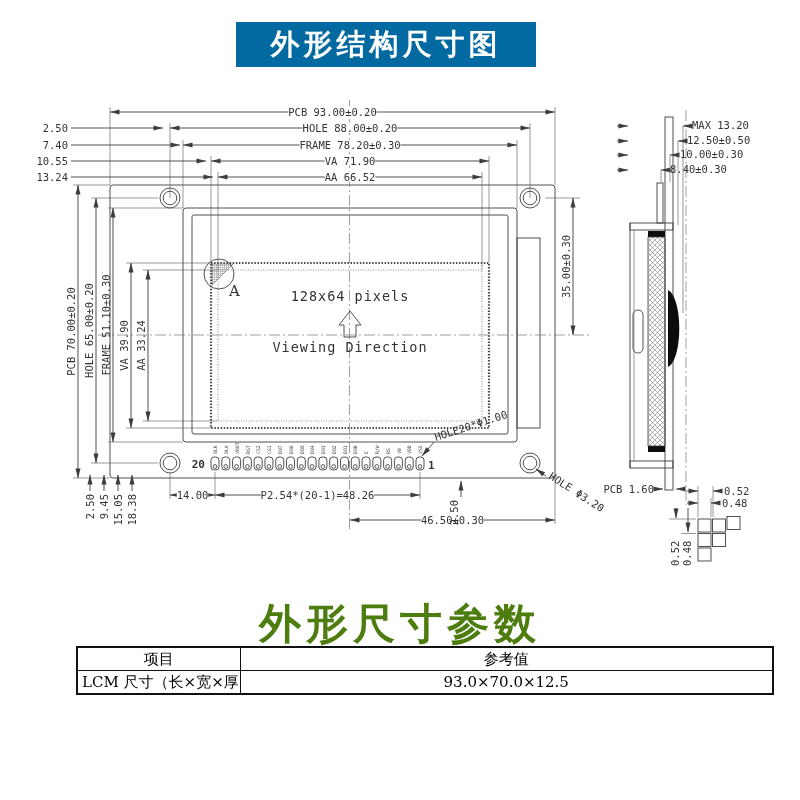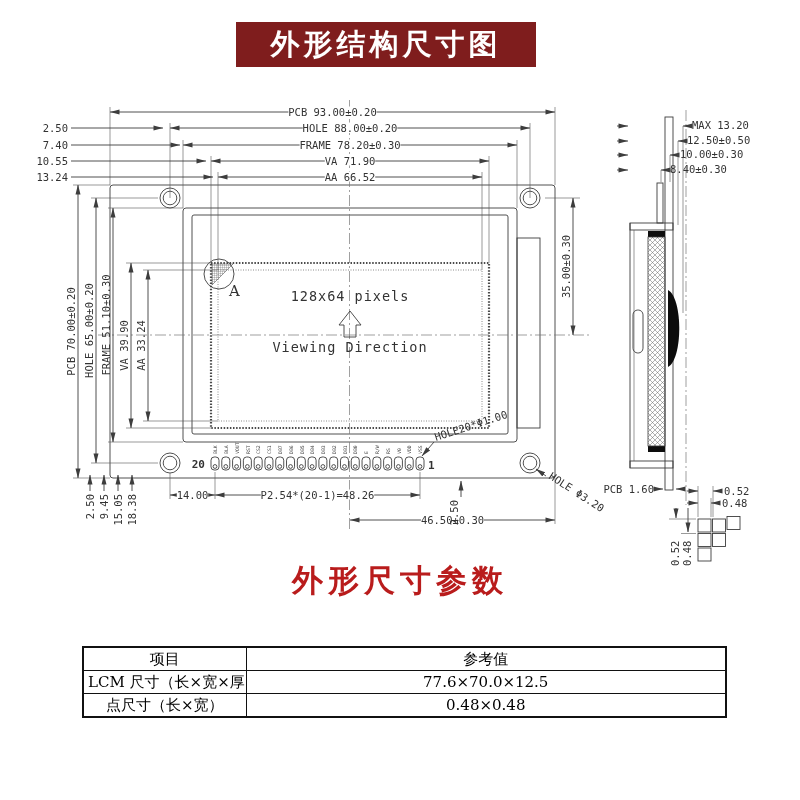--- a/index.html
+++ b/index.html
@@ -2,44 +2,44 @@
 <html><head>
 <meta charset="utf-8">
 <style>
   html,body{margin:0;padding:0}
   body{width:800px;height:800px;background:#fff;position:relative;overflow:hidden;
        font-family:"Liberation Sans",sans-serif}
   .banner{position:absolute;left:236px;top:22px;width:300px;height:45px;background:#14a6e2;
           color:#fff;font-size:29px;font-weight:bold;display:flex;align-items:center;
           justify-content:center;letter-spacing:4px}
   #drawing{position:absolute;left:0;top:85px}
-  .sec-title{position:absolute;top:560px;left:0;width:100%;text-align:center;
-             font-size:31px;font-weight:bold;letter-spacing:5px;color:#b91c1c}
-  .ptable{position:absolute;top:646px;left:82px;width:645px;border-collapse:collapse;
+  .sec-title{position:absolute;top:596px;left:0;width:100%;text-align:center;
+             font-size:42px;font-weight:bold;letter-spacing:5px;color:#4d7c0f}
+  .ptable{position:absolute;top:646px;left:76px;width:698px;border-collapse:collapse;
           border:2px solid #111;font-family:"DejaVu Serif",serif;font-size:15px;color:#000;
           table-layout:fixed}
   .ptable td,.ptable th{border:1px solid #111;text-align:center;padding:1px 4px;height:20px;
           font-weight:normal;overflow:hidden;white-space:nowrap}
   
   svg text{fill:#333}
   .dim{font:10.5px "DejaVu Sans Mono",monospace}
   .big{font:13.5px "DejaVu Sans Mono",monospace;letter-spacing:1px}
   .pn{font:bold 11px "DejaVu Sans Mono",monospace}
   .lbl{font:15px "DejaVu Serif",serif}
   .pin-lb{font:4.8px "DejaVu Sans Mono",monospace;fill:#444}
   .s{stroke:#3d3d3d;stroke-width:.9;fill:none}
   .thin{stroke:#555;stroke-width:.6;fill:none}
   .cl{stroke:#777;stroke-width:.7;stroke-dasharray:11 3 2 3;fill:none}
   .va{stroke:#4a4a4a;stroke-width:2.2;stroke-dasharray:1.5 1.6;fill:none}
   .aa{stroke:#707070;stroke-width:.8;stroke-dasharray:1 1.5;fill:none}
 </style>
 </head>
 <body>
 
-<div class="banner" style="background: #7f1d1d; text-align: right;">
+<div class="banner" style="background: #0369a1; text-align: right;">
   <span>外形结构尺寸图</span>
 </div>
 
 <svg id="drawing" width="800" height="512" viewBox="0 0 800 512">
   <defs>
     <marker id="ar" viewBox="0 0 10 6" refX="9.6" refY="3" markerWidth="11" markerHeight="6.6" orient="auto-start-reverse">
         <path d="M10,3 L0,0.5 L0,5.5 Z" fill="#3d3d3d"></path>
       </marker>
     <pattern id="xh" width="5" height="5" patternUnits="userSpaceOnUse">
       <path d="M0,5 L5,0 M0,0 L5,5" stroke="#666" stroke-width="0.5" fill="none"></path>
@@ -288,20 +288,16 @@
       <col style="width:163px">
       <col>
     </colgroup>
   <tbody>
       <tr>
     <th>项目</th>
     <th>参考值</th>
   </tr>
   <tr>
     <td>LCM 尺寸（长×宽×厚）</td>
-    <td>77.6×70.0×12.5</td>
-  </tr>
-  <tr>
-    <td>点尺寸（长×宽）</td>
-    <td>0.48×0.48</td>
+    <td>93.0×70.0×12.5</td>
   </tr>
 </tbody>
   </table>
 
 </body></html>

